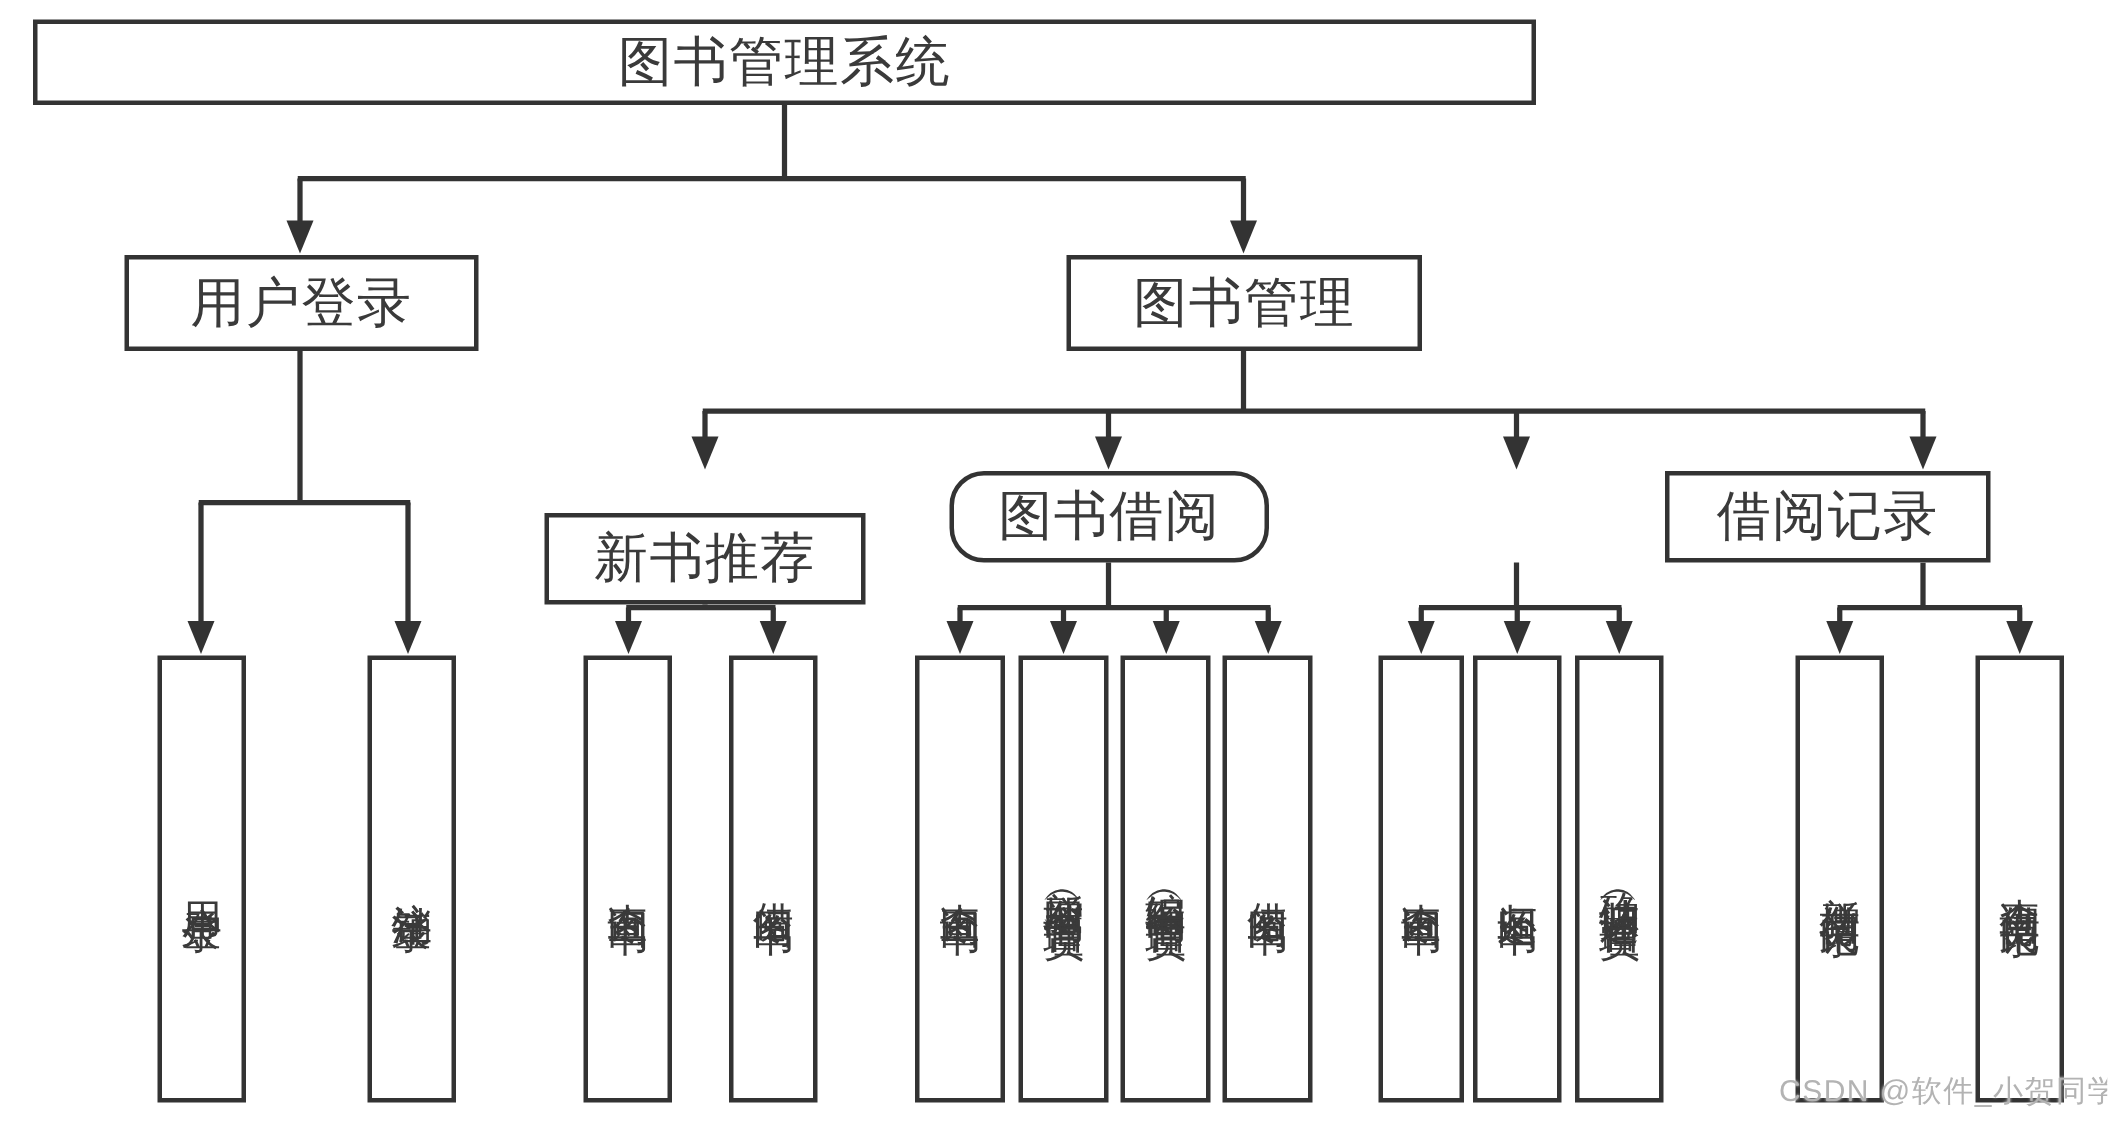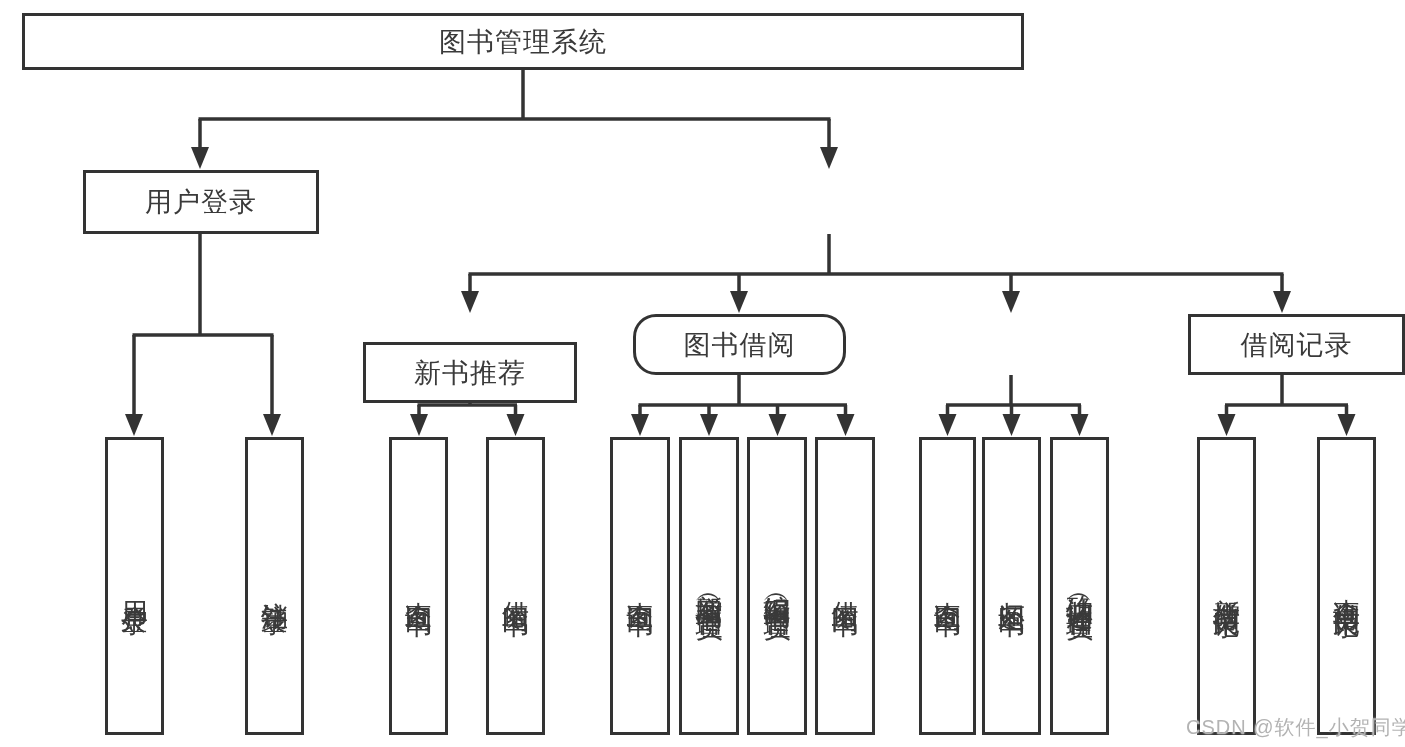--- a/index.html
+++ b/index.html
@@ -10,21 +10,21 @@
   }
   .connectors { position:absolute; left:0; top:0; }
   .connectors path { stroke:var(--line); stroke-width:3.5; fill:none; }
   .connectors polygon { fill:var(--line); stroke:none; }
   .hbox, .vbox {
     position:absolute; box-sizing:border-box; background:var(--bg);
     border:3px solid var(--line); color:var(--text);
     display:flex; align-items:center; justify-content:center;
     white-space:nowrap;
   }
-  .hbox { font-size:27px; letter-spacing:1px; }
+  .hbox { font-size:36px; letter-spacing:1px; }
   .vbox {
     writing-mode:vertical-rl; text-orientation:mixed;
     font-size:27px; letter-spacing:3px;
   }
   .watermark {
     position:absolute; left:1186px; top:714px; z-index:10;
     font-size:20px; color:var(--wm); letter-spacing:1px;
     text-shadow:0 0 2px #ffffff; white-space:nowrap;
   }
 </style>
@@ -84,24 +84,25 @@
       <path d="M1225 405 H1348"></path>
       <path d="M1226.5 405 V416"></path>
       <polygon points="1217.5,414 1235.5,414 1226.5,436"></polygon>
       <path d="M1346.5 405 V416"></path>
       <polygon points="1337.5,414 1355.5,414 1346.5,436"></polygon>
     </svg>
 
   <div class="hbox" style="left:22px; top:13px; width:1002px; height:57px;">图书管理系统</div>
 
   <div class="hbox" style="left:83px; top:170px; width:236px; height:64px;">用户登录</div>
+  <div class="hbox" style="left:711px; top:170px; width:237px; height:64px;">图书管理</div>
 
   <div class="hbox" style="left:363px; top:314px; width:214px; height:61px;margin-top:28px;">新书推荐</div>
   <div class="hbox" style="left:633px; top:314px; width:213px; height:61px;border-radius:23px;">图书借阅</div>
-  <div class="hbox" style="left:1188px; top:314px; width:217px; height:61px;">借阅记录</div>
+  <div class="hbox" style="left:1110px; top:314px; width:217px; height:61px;">借阅记录</div>
 
   <div class="vbox" style="left:105px; top:437px; width:59px; height:298px;">用户登录</div>
   <div class="vbox" style="left:245px; top:437px; width:59px; height:298px;">注销登录</div>
 
   <div class="vbox" style="left:389px; top:437px; width:59px; height:298px;">查询图书</div>
   <div class="vbox" style="left:486px; top:437px; width:59px; height:298px;">借阅图书</div>
 
   <div class="vbox" style="left:610px; top:437px; width:60px; height:298px;">查询图书</div>
   <div class="vbox" style="left:679px; top:437px; width:60px; height:298px;">新增图书（管理员）</div>
   <div class="vbox" style="left:747px; top:437px; width:60px; height:298px;">编辑图书（管理员）</div>

